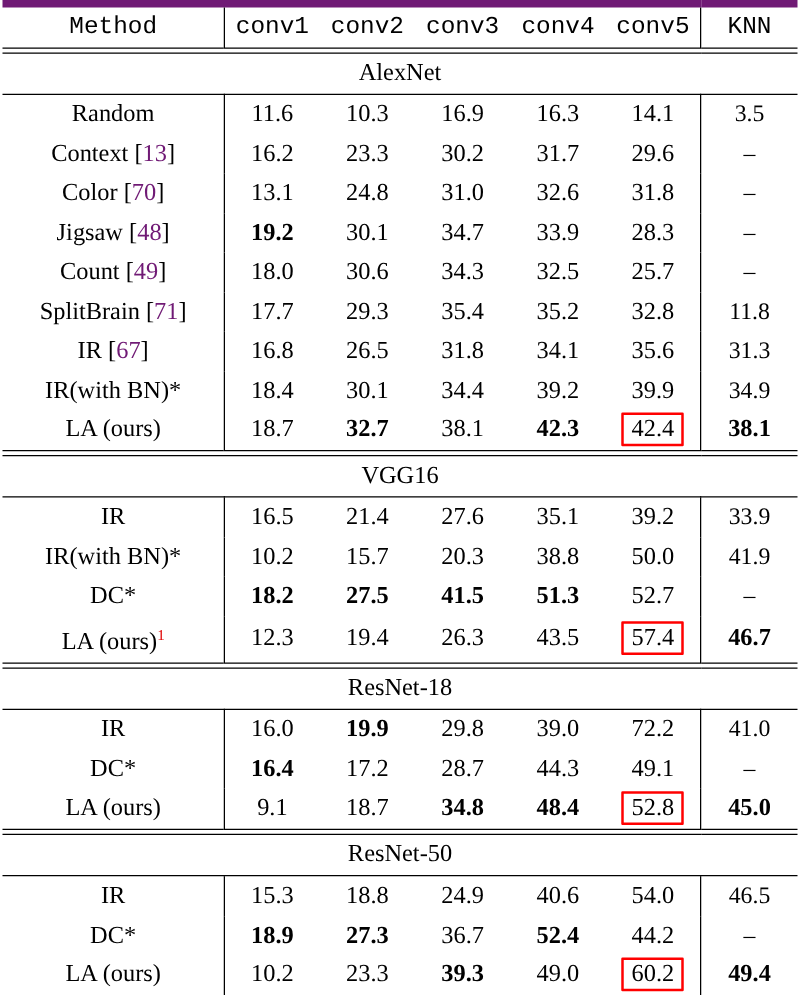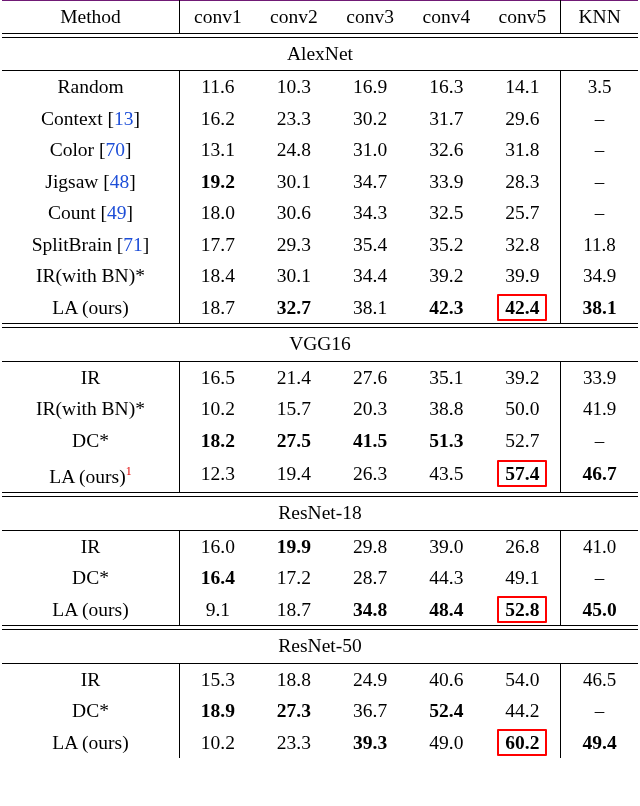--- a/index.html
+++ b/index.html
@@ -36,42 +36,42 @@
   }
   
   col.c-method { width: 177px; }
   col.c-data   { width: 76px; }
   col.c-knn    { width: 77px; }
 
   
   .vsep-right { border-right: 1px solid #000; }
 
   
-  .hr-top    { border-top: 1px solid #701a75; }
+  .hr-top    { border-top: 6px solid #701a75; font-family: Liberation Mono, monospace; }
   tr.rule-row td {
     height: 0;
     line-height: 0;
     padding: 0;
   }
   .section-row td {
     font-size: 19.5px;
   }
   .bold { font-weight: bold; }
-  .cite { color: #1d4ed8; }
+  .cite { color: #701a75; }
   .sup {
     font-size: 12px;
     vertical-align: super;
     color: #e00000;
   }
   .boxed {
     display: inline-block;
     border: 2px solid #ff0000;
     padding: 0px 6px;
     line-height: 23px;
-    font-weight: bold;
+    font-weight: normal;
     border-radius: 1px;
   }
   .dash { font-size: 19px; }
 </style>
 </head>
 <body>
 
 <div id="table-wrap">
   <table class="results">
     <colgroup>
@@ -150,20 +150,29 @@
         <tr>
           <td class="vsep-right">SplitBrain [<span class="cite">71</span>]</td>
           <td>17.7</td>
           <td>29.3</td>
           <td>35.4</td>
           <td>35.2</td>
           <td class="vsep-right">32.8</td>
           <td><span class="dash">11.8</span></td>
         </tr>
         <tr>
+          <td class="vsep-right">IR [<span class="cite">67</span>]</td>
+          <td>16.8</td>
+          <td>26.5</td>
+          <td>31.8</td>
+          <td>34.1</td>
+          <td class="vsep-right">35.6</td>
+          <td><span class="dash">31.3</span></td>
+        </tr>
+        <tr>
           <td class="vsep-right">IR(with BN)*</td>
           <td>18.4</td>
           <td>30.1</td>
           <td>34.4</td>
           <td>39.2</td>
           <td class="vsep-right">39.9</td>
           <td><span class="dash">34.9</span></td>
         </tr>
         <tr>
           <td class="vsep-right">LA (ours)</td>
@@ -227,21 +236,21 @@
         </tr>
         <tr class="rule-row">
           <td colspan="7" style="border-bottom: 1px solid rgb(0, 0, 0); height: 1px; line-height: 1px;"></td>
         </tr>
         <tr>
           <td class="vsep-right">IR</td>
           <td>16.0</td>
           <td><span class="bold">19.9</span></td>
           <td>29.8</td>
           <td>39.0</td>
-          <td class="vsep-right">26.8</td>
+          <td class="vsep-right">72.2</td>
           <td><span class="dash">41.0</span></td>
         </tr>
         <tr>
           <td class="vsep-right">DC*</td>
           <td><span class="bold">16.4</span></td>
           <td>17.2</td>
           <td>28.7</td>
           <td>44.3</td>
           <td class="vsep-right">49.1</td>
           <td><span class="dash">–</span></td>

